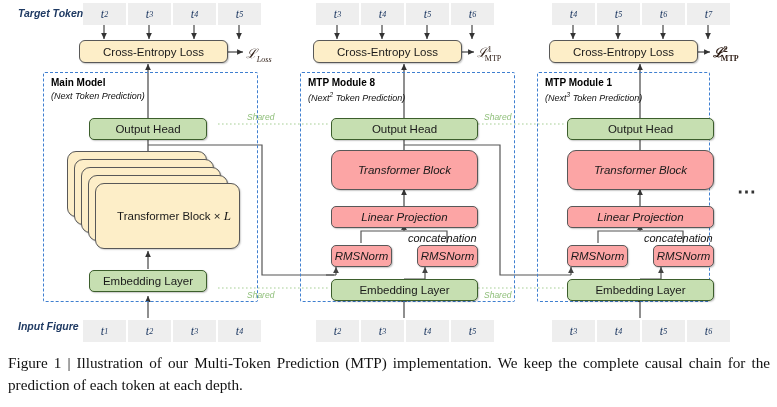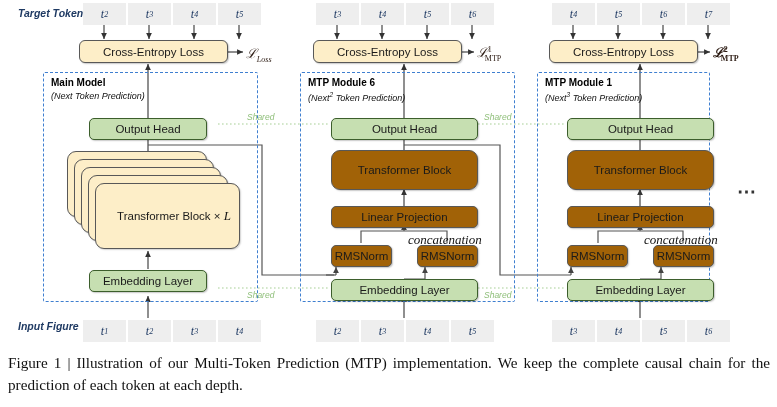--- a/index.html
+++ b/index.html
@@ -38,21 +38,21 @@
   .node {
     display:flex; align-items:center; justify-content:center;
     border:1.2px solid #4a4a4a;
     border-radius:5px;
     font-size:11.5px;
     text-align:center;
     white-space:nowrap;
     box-shadow:1px 1px 1.5px rgba(0,0,0,0.22);
   }
   .green  { background:#c6dfb1; border-color:#3c5e2c; }
-  .yellow { background:#a16207; border-color:#585858; }
+  .yellow { background:#fca5a5; border-color:#585858;font-style:italic; }
   .loss   { background:#fdeec8; border-color:#585858; border-radius:6px; }
 
   
   .stackblk {
     background:#fdeec8;
     border:1.2px solid #585858;
     border-radius:9px;
     box-shadow:1px 1px 1.5px rgba(0,0,0,0.18);
     padding-left:13px;
   }
@@ -85,21 +85,21 @@
   .lsym {
     font-family:"Liberation Serif", serif;
     font-size:13px; color:#2b1a12; white-space:nowrap;
   }
   .lsym .cal { font-style:italic; }
   .lsym sub { font-size:8px; font-style:normal; }
   .lsym sup { font-size:8px; font-style:normal; }
 
   
   .annot {
-    font-size:13px; font-style:italic; color:#111; white-space:nowrap;font-family:Liberation Serif, serif;
+    font-size:11px; font-style:italic; color:#111; white-space:nowrap;
   }
 
   .ellipsis {
     font-size:19px; font-weight:bold; color:#333; letter-spacing:2px;
   }
 
   
   #caption {
     position:absolute; left:8px; top:352px; width:762px;
     font-family:"Liberation Serif", serif;
@@ -333,21 +333,21 @@
   <div class="abs stackblk" style="left:74px; top:159px; width:140px; height:66px;"></div>
   <div class="abs stackblk" style="left:81px; top:167px; width:140px; height:66px;"></div>
   <div class="abs stackblk" style="left:88px; top:175px; width:140px; height:66px;"></div>
   <div class="abs stackblk" style="left:95px; top:183px; width:145px; height:66px; display:flex; align-items:center; justify-content:center; font-size:11.5px;">
     <span><span>Transformer Block × <i style="font-family:'Liberation Serif',serif; font-size:13px;">L</i></span></span>
   </div>
 
   <div class="abs node green" style="left:89px; top:270px; width:118px; height:22px;">Embedding Layer</div>
 
   <div class="abs module" style="left:300px; top:72px; width:215px; height:230px;">
-    <div class="mtitle">MTP Module 6</div>
+    <div class="mtitle">MTP Module 8</div>
     <div class="msub"><span>(Next</span><sup>2</sup><span> Token Prediction)</span></div>
   </div>
 
   <div class="abs node green" style="left:331px; top:118px; width:147px; height:22px;">Output Head</div>
   <div class="abs node yellow" style="left:331px; top:150px; width:147px; height:40px; border-radius:9px;">Transformer Block</div>
   <div class="abs node yellow" style="left:331px; top:206px; width:147px; height:22px;">Linear Projection</div>
   <div class="abs annot" style="left:408px; top:232px;">concatenation</div>
   <div class="abs node yellow" style="left:331px; top:245px; width:61px; height:22px;">RMSNorm</div>
   <div class="abs node yellow" style="left:417px; top:245px; width:61px; height:22px;">RMSNorm</div>
   <div class="abs node green" style="left:331px; top:279px; width:147px; height:22px;">Embedding Layer</div>

